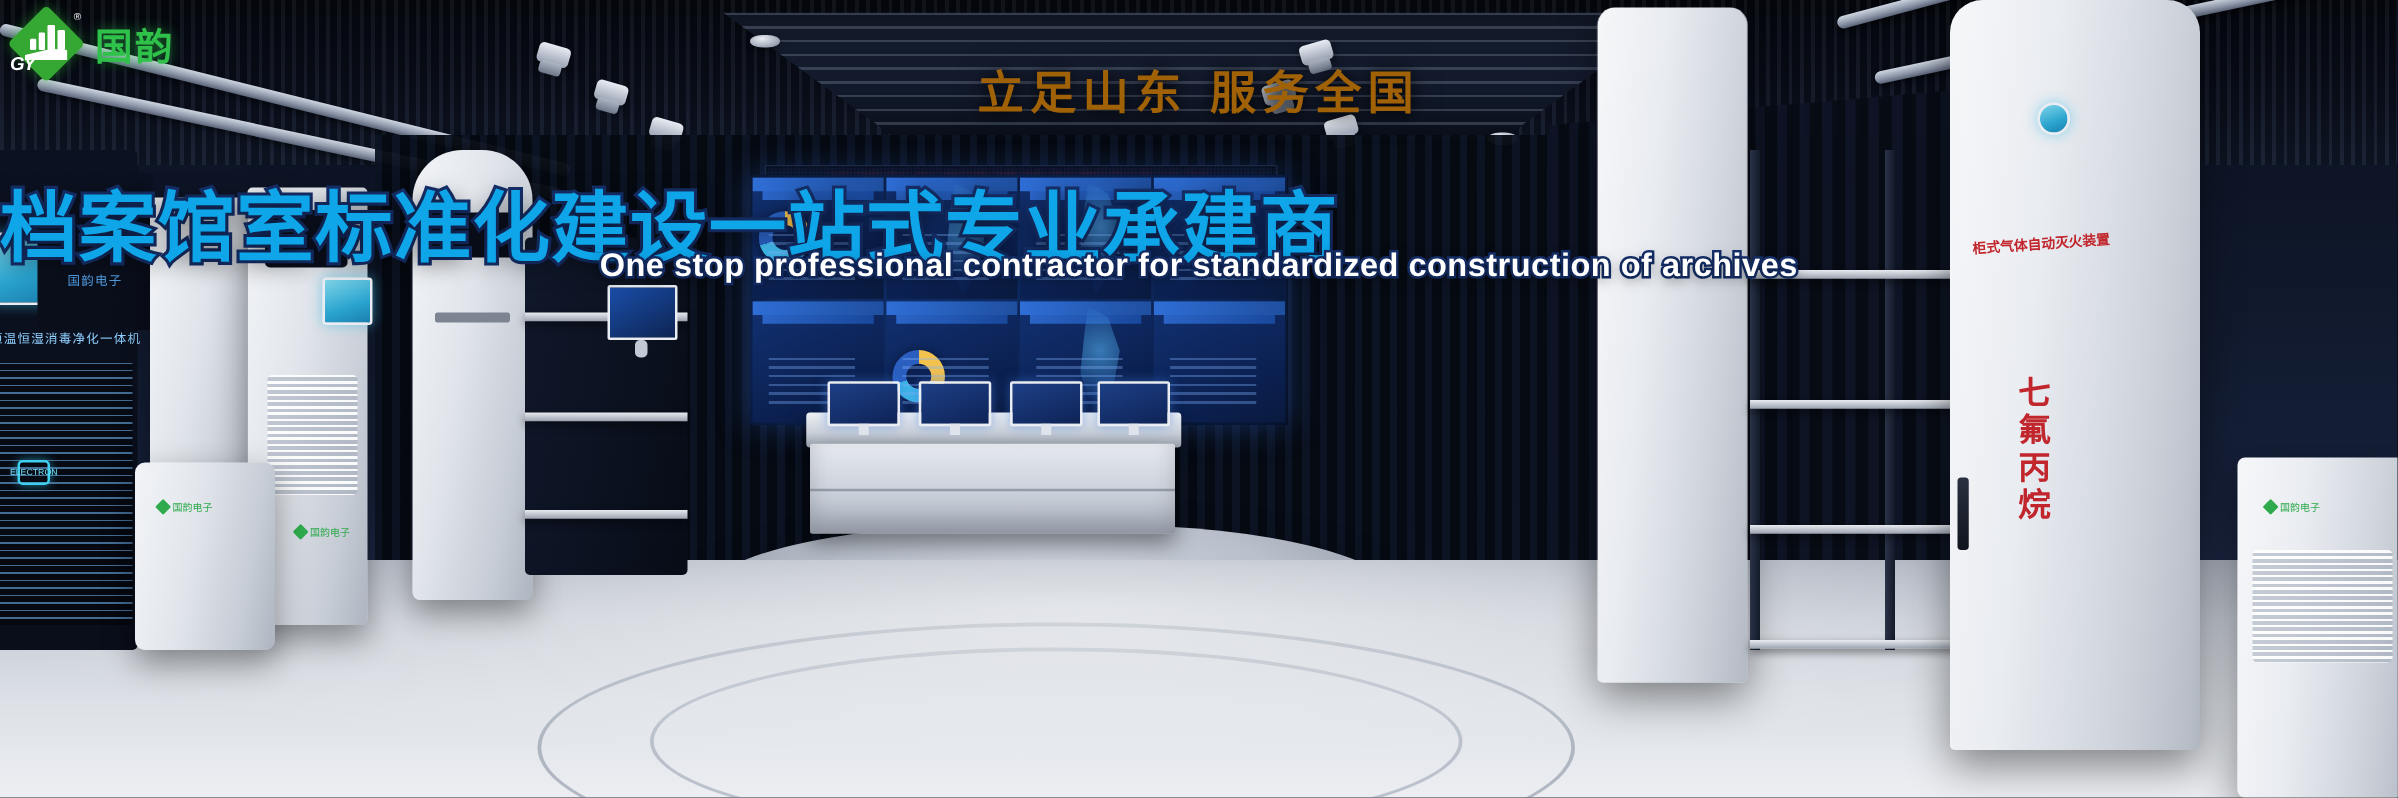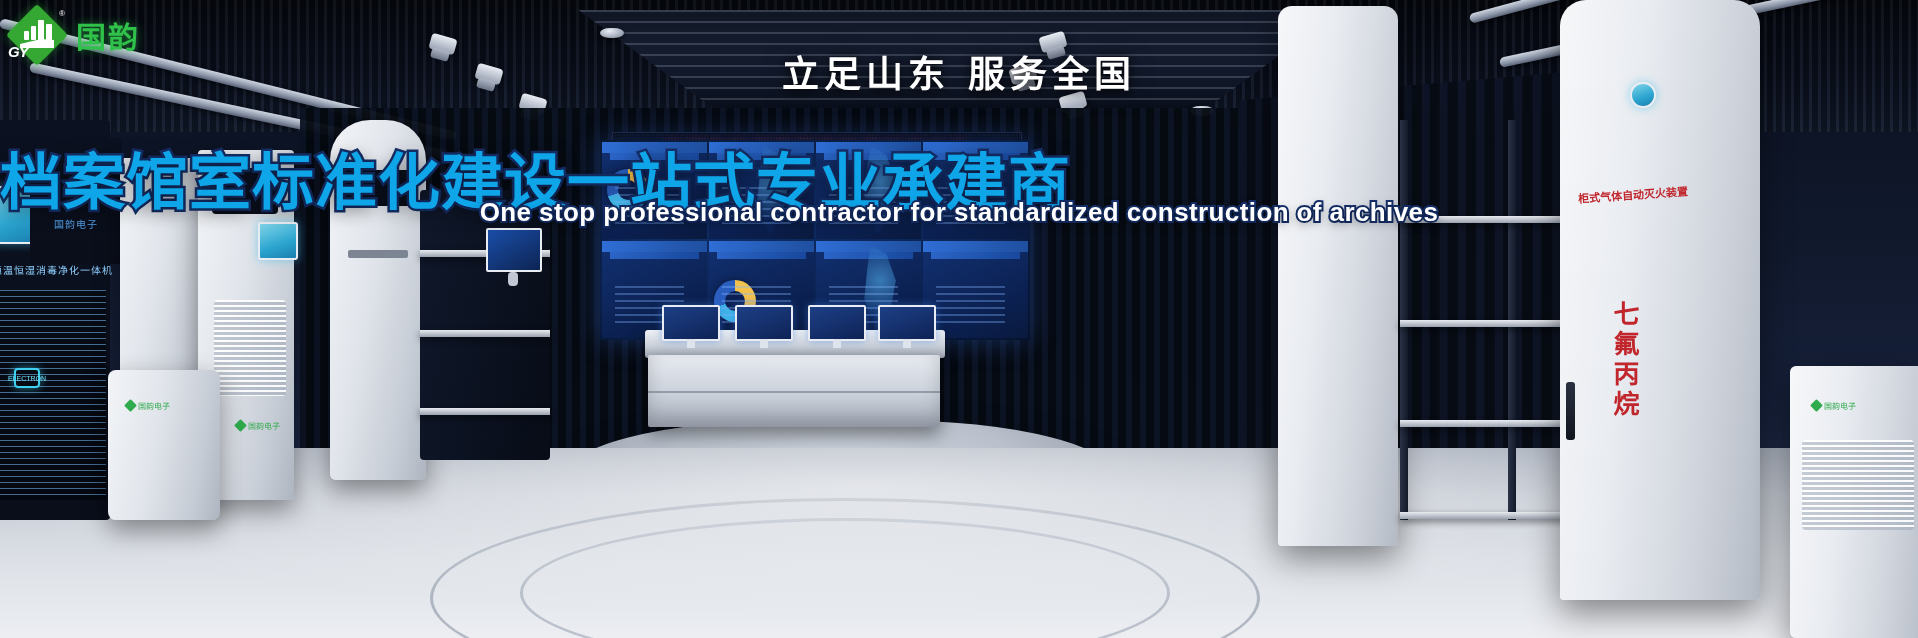--- a/index.html
+++ b/index.html
@@ -248,21 +248,21 @@
   }
   .shelf-post{
     position:absolute;top:0;width:8px;height:100%;
     background:linear-gradient(90deg,#2a3348,#131a29);
   }
 
   
   .overlay{position:absolute;inset:0;}
   .kicker{
     position:absolute;left:0;top:44px;width:100%;text-align:center;
-    color:#ffffff;font-size:37px;font-weight:700;letter-spacing:5px;
+    color:#a16207;font-size:37px;font-weight:700;letter-spacing:5px;
     font-family:"DejaVu Sans","Liberation Sans",sans-serif;
     text-shadow:0 2px 10px rgba(0,0,0,.75),0 0 22px rgba(0,0,0,.5);
   }
   .kicker-en{
     position:absolute;left:0;top:94px;width:100%;text-align:center;
     color:#fff;font-size:20px;font-weight:700;letter-spacing:.6px;
     text-shadow:0 2px 7px rgba(0,0,0,.8);
   }
   .headline{
     position:absolute;left:0;top:132px;width:100%;

